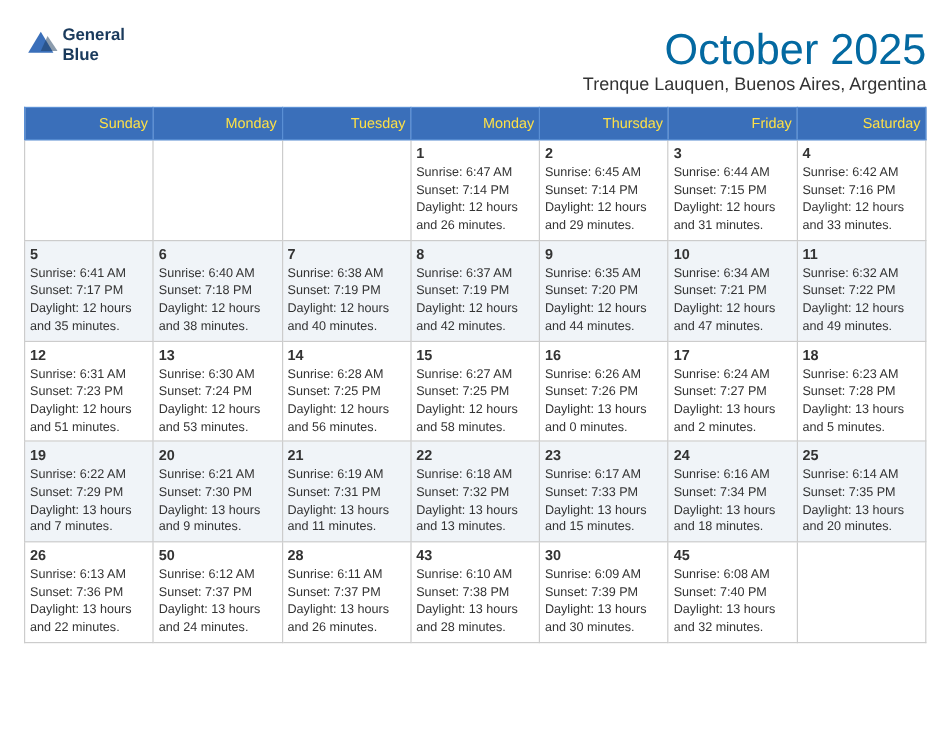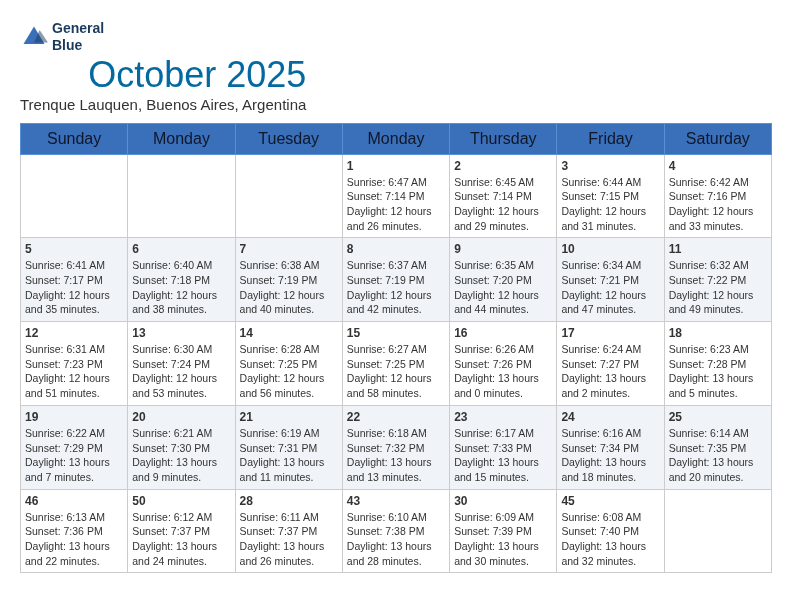--- a/index.html
+++ b/index.html
@@ -8,21 +8,20 @@
       background: #fff;
       width: 792px;
       min-height: 612px;
       padding: 20px;
     }
     .header-section {
       display: flex;
       justify-content: space-between;
       align-items: flex-start;
       margin-bottom: 10px;
-      flex-direction: column;
     }
     .logo {
       display: flex;
       align-items: center;
       gap: 4px;
     }
     .logo-text {
       font-size: 14px;
       font-weight: bold;
       color: #1a3a5c;
@@ -44,24 +43,24 @@
       font-size: 15px;
       color: #333;
     }
     .calendar {
       width: 100%;
       border-collapse: collapse;
       font-size: 11px;
     }
     .calendar th {
       background: #3a6fba;
-      color: #0f172a;
+      color: #fde047;
       padding: 6px 4px;
-      text-align: center;
-      font-size: 16px;
+      text-align: right;
+      font-size: 12px;
       font-weight: normal;
       border: 1px solid #5a8fd4;
     }
     .calendar td {
       border: 1px solid #ccc;
       vertical-align: top;
       padding: 4px;
       width: calc(100% / 7);
       min-height: 80px;
       background: #fff;
@@ -224,21 +223,21 @@
           <span class="day-number">24</span>
           <div class="day-info">Sunrise: 6:16 AM<br>Sunset: 7:34 PM<br>Daylight: 13 hours<br>and 18 minutes.</div>
         </td>
         <td>
           <span class="day-number">25</span>
           <div class="day-info">Sunrise: 6:14 AM<br>Sunset: 7:35 PM<br>Daylight: 13 hours<br>and 20 minutes.</div>
         </td>
       </tr>
       <tr>
         <td>
-          <span class="day-number">46</span>
+          <span class="day-number">26</span>
           <div class="day-info">Sunrise: 6:13 AM<br>Sunset: 7:36 PM<br>Daylight: 13 hours<br>and 22 minutes.</div>
         </td>
         <td>
           <span class="day-number">50</span>
           <div class="day-info">Sunrise: 6:12 AM<br>Sunset: 7:37 PM<br>Daylight: 13 hours<br>and 24 minutes.</div>
         </td>
         <td>
           <span class="day-number">28</span>
           <div class="day-info">Sunrise: 6:11 AM<br>Sunset: 7:37 PM<br>Daylight: 13 hours<br>and 26 minutes.</div>
         </td>

